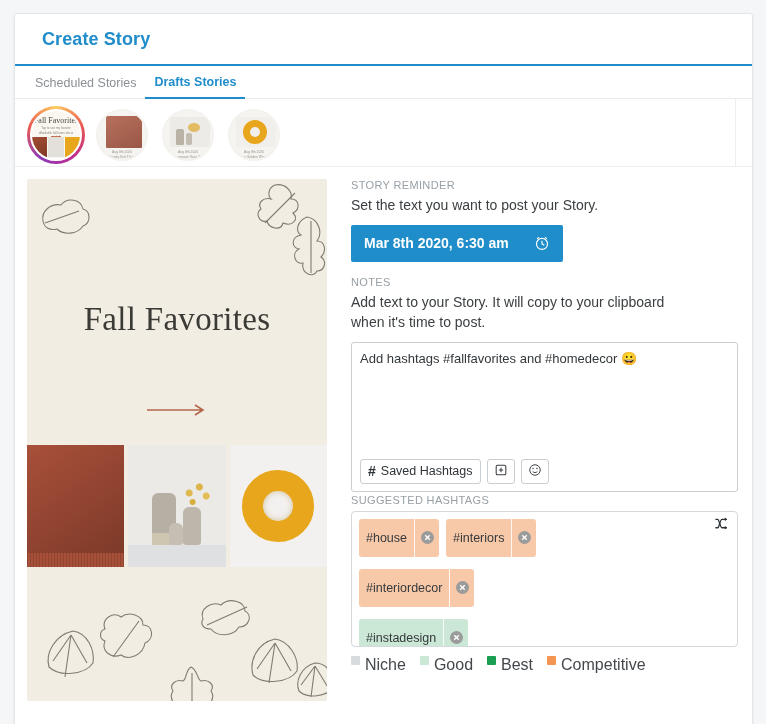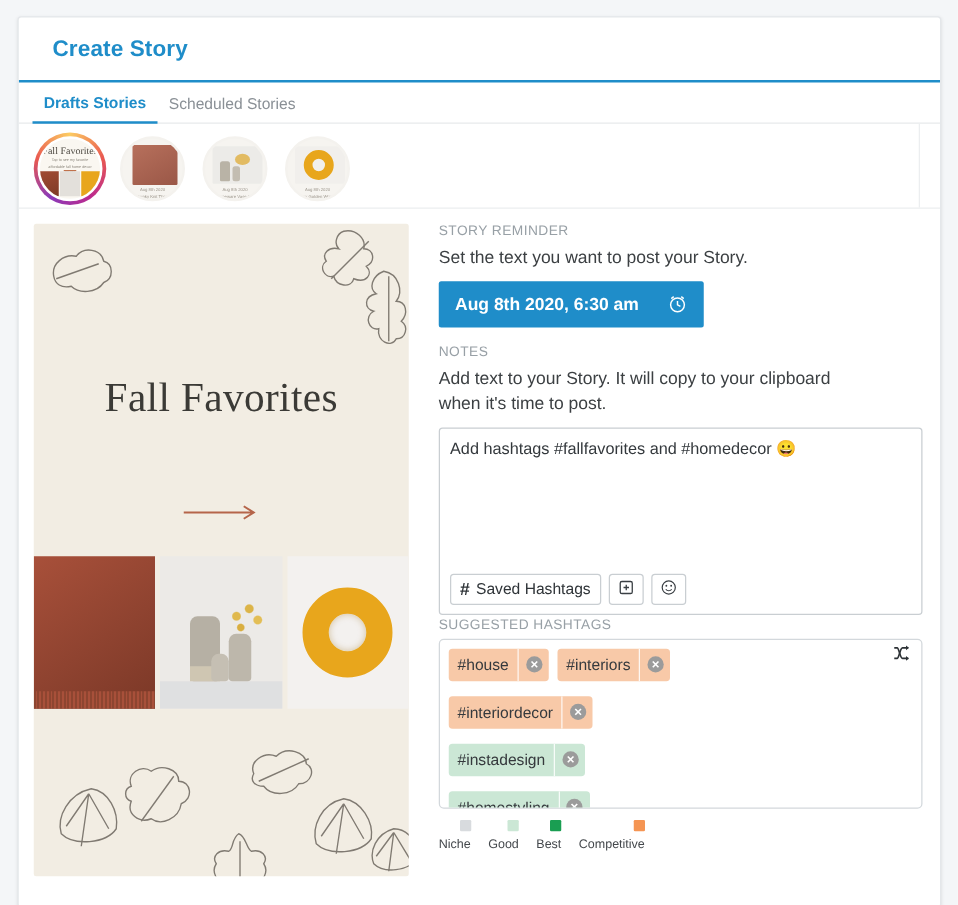--- a/index.html
+++ b/index.html
@@ -212,50 +212,50 @@
     border: 1px solid #d3d8dc; border-radius: 4px; position: relative;
     height: 136px; padding: 7px 7px 0 7px; box-sizing: border-box; overflow: hidden;
   }
   .shuffle-btn {
     position: absolute; right: 6px; top: 4px; width: 19px; height: 19px;
     display:flex; align-items:center; justify-content:center; cursor:pointer;
     background: #fff;
   }
   .tag-rows { display: flex; flex-wrap: wrap; gap: 6px 7px; }
   .tag {
-    display: inline-flex; align-items: stretch; height: 26px; border-radius: 3px;
+    display: inline-flex; align-items: stretch; height: 38px; border-radius: 3px;
     font-size: 12.5px; overflow: hidden; cursor: pointer;
   }
   .tag .tag-label { padding: 0 7px; display:flex; align-items:center; color:#35393d; }
   .tag .tag-x {
     width: 24px; display: flex; align-items: center; justify-content: center;
     border-left: 1px solid rgba(255,255,255,.85);
   }
   .tag.competitive { background: #f8c9a8; }
   .tag.good { background: #cbe7d5; }
   .xcircle { width: 13px; height: 13px; border-radius: 50%; background: #9b9b9b;
     display:flex; align-items:center; justify-content:center; }
   .xcircle svg { display:block; }
   .legend { display: flex; align-items: center; gap: 14px; margin-top: 9px; }
-  .legend-item { display: flex; align-items: flex-end; gap: 5px; font-size: 10px; color: #44484c; flex-direction: column; }
+  .legend-item { display: flex; align-items: flex-start; gap: 5px; font-size: 16px; color: #44484c; }
   .swatch { width: 9px; height: 9px; border-radius: 1px; flex: none; }
 </style>
 </head>
 <body>
 
 <div class="page">
   <div class="card">
 
     <div class="card-header">
       <div class="card-title">Create Story</div>
     </div>
 
     <div class="tabs">
+      <div class="tab">Scheduled Stories</div>
       <div class="tab active">Drafts Stories</div>
-      <div class="tab">Scheduled Stories</div>
     </div>
 
     <div class="thumb-strip">
 
       <div class="thumb-wrap">
         <div class="thumb-ring">
           <div class="thumb-inner">
             <div class="tl-title">Fall Favorites</div>
             <div class="tl-sub">Tap to see my favorite affordable fall home decor picks!</div>
             <div class="tl-arrow"></div>
@@ -372,21 +372,21 @@
           <path d="M20 2 C6 6 0 20 4 30 C12 38 32 36 38 26 C40 14 32 2 20 2 Z"></path>
           <path d="M20 5 L16 36 M20 5 L6 24 M20 5 L34 28"></path>
         </svg>
       </div>
 
       <div class="right">
 
         <div class="section-label">STORY REMINDER</div>
         <div class="section-desc">Set the text you want to post your Story.</div>
         <button class="date-btn">
-          <span>Aug 8th 2020, 6:30 am</span>
+          <span>Mar 8th 2020, 6:30 am</span>
           <span class="alarm">
             <svg width="16" height="16" viewBox="0 0 18 18">
               <circle cx="9" cy="10" r="6.2" fill="none" stroke="#fff" stroke-width="1.3"></circle>
               <path d="M9 6.5 L9 10 L11.6 11.4" stroke="#fff" stroke-width="1.3" fill="none"></path>
               <path d="M3.4 4.4 L5.6 2.6 M14.6 4.4 L12.4 2.6" stroke="#fff" stroke-width="1.3" fill="none"></path>
             </svg>
           </span>
         </button>
 
         <div class="block-gap"></div>

